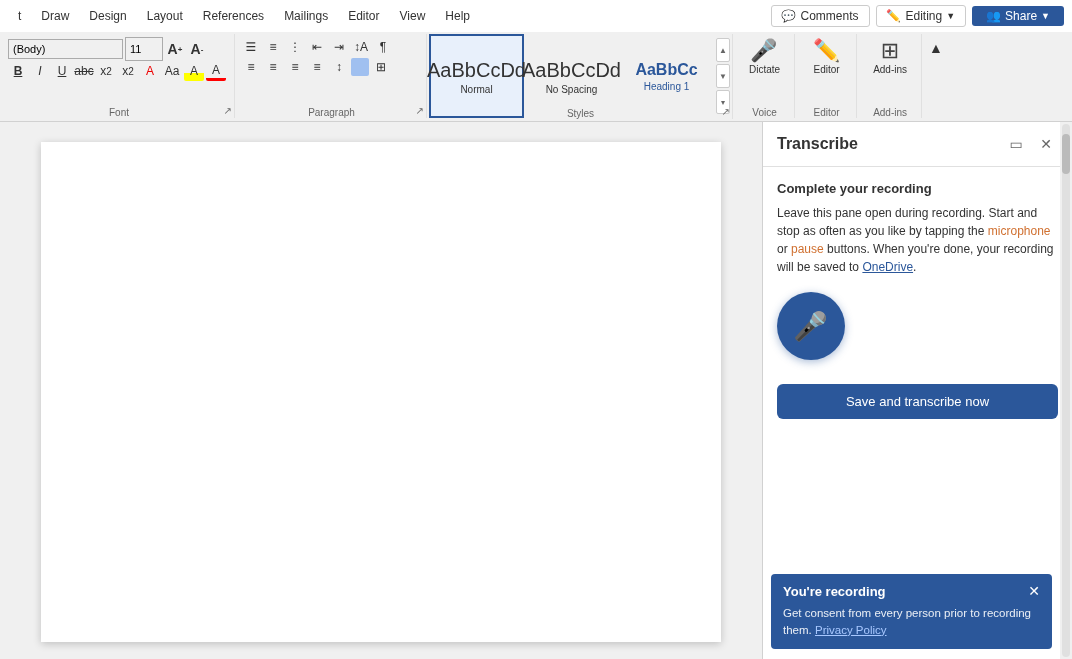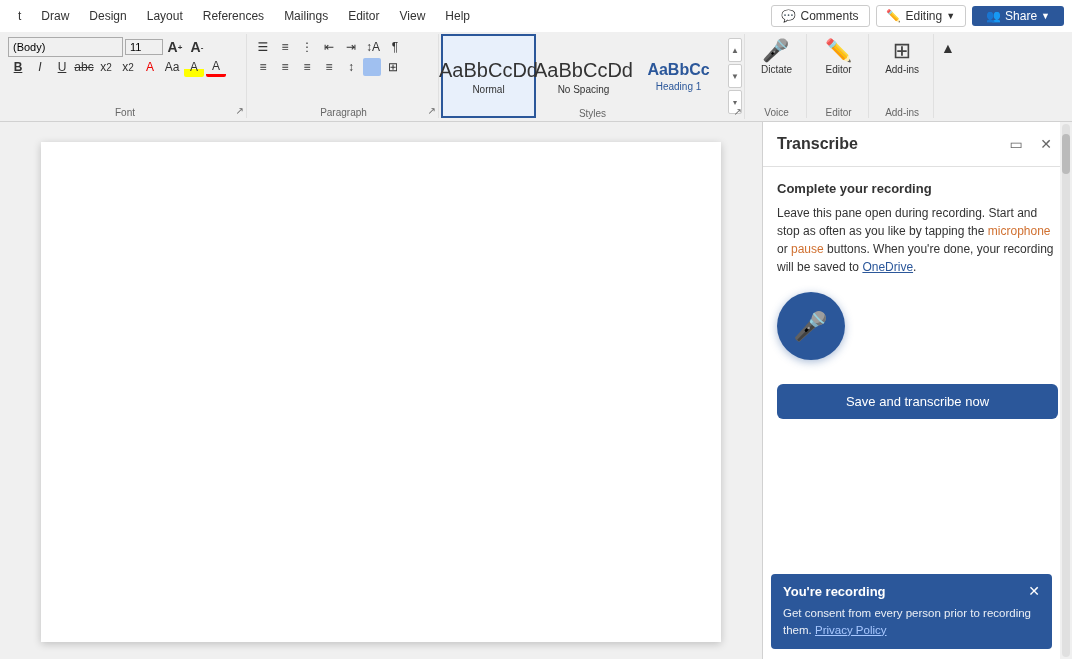--- a/index.html
+++ b/index.html
@@ -88,21 +88,21 @@
       height: 20px;
       border: 1px solid #ababab;
       font-size: 11px;
       padding: 0 4px;
       display: flex;
       align-items: center;
     }
 
     .font-size-box {
       width: 38px;
-      height: 16px;
+      height: 24px;
       border: 1px solid #ababab;
       font-size: 11px;
       padding: 0 4px;
       display: flex;
       align-items: center;
     }
 
     .icon-btn {
       width: 20px;
       height: 20px;
@@ -441,21 +441,21 @@
       width: 100%;
       left: 0;
     }
 
     .ribbon-group-wrapper {
       display: flex;
       flex-direction: column;
       height: 84px;
       position: relative;
       border-right: 1px solid #e0e0e0;
-      padding: 3px 20px 14px 4px;
+      padding: 3px 8px 14px 4px;
     }
 
     .underline-style { text-decoration: underline; }
     .strikethrough-style { text-decoration: line-through; }
     
     .expand-icon {
       position: absolute;
       bottom: 2px;
       right: 2px;
       font-size: 10px;

